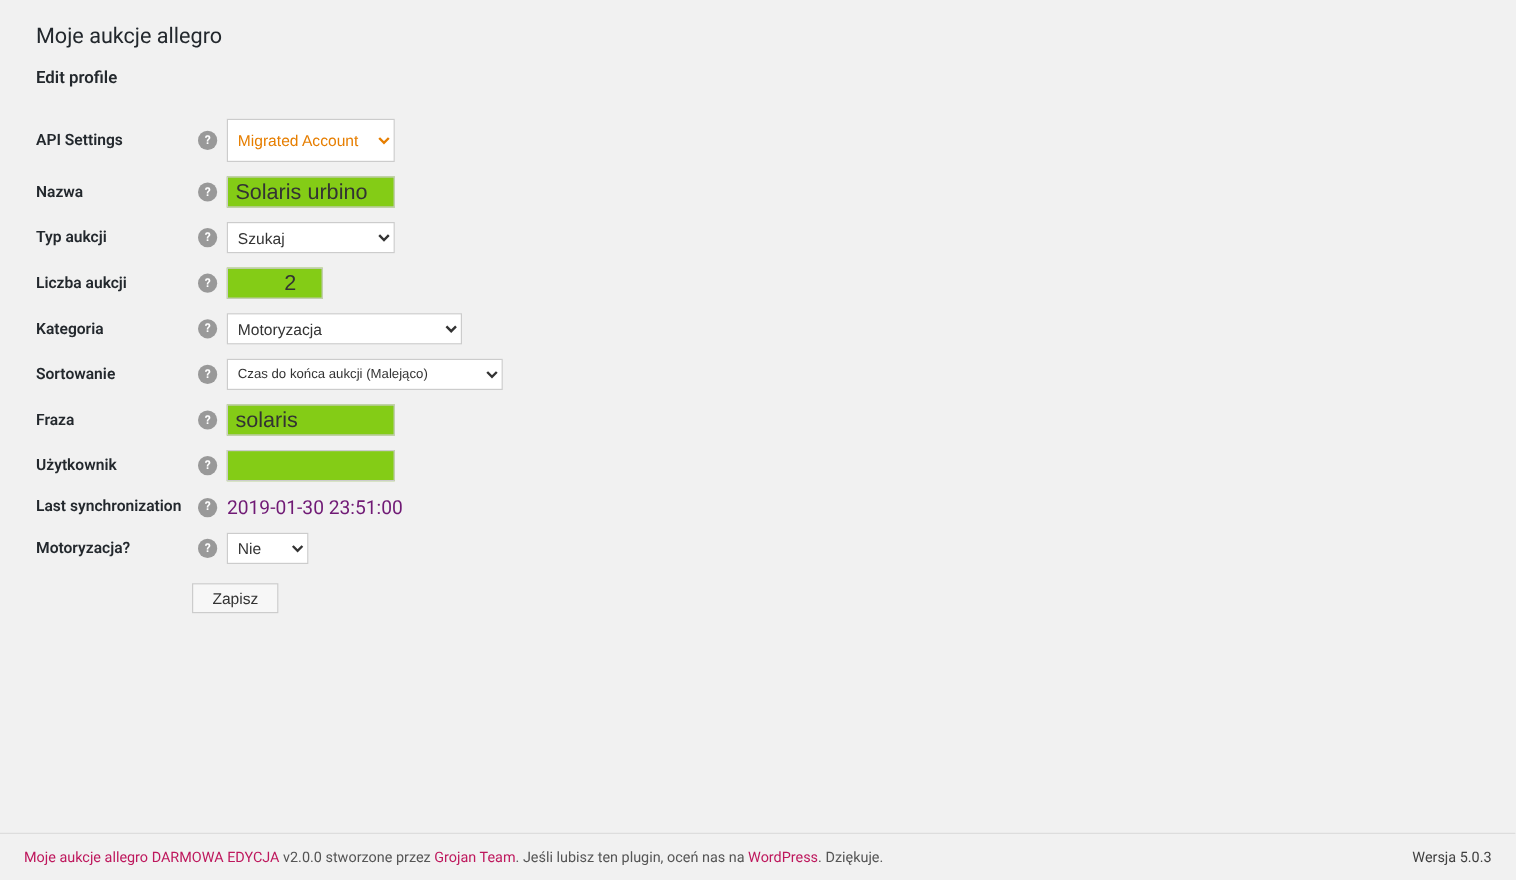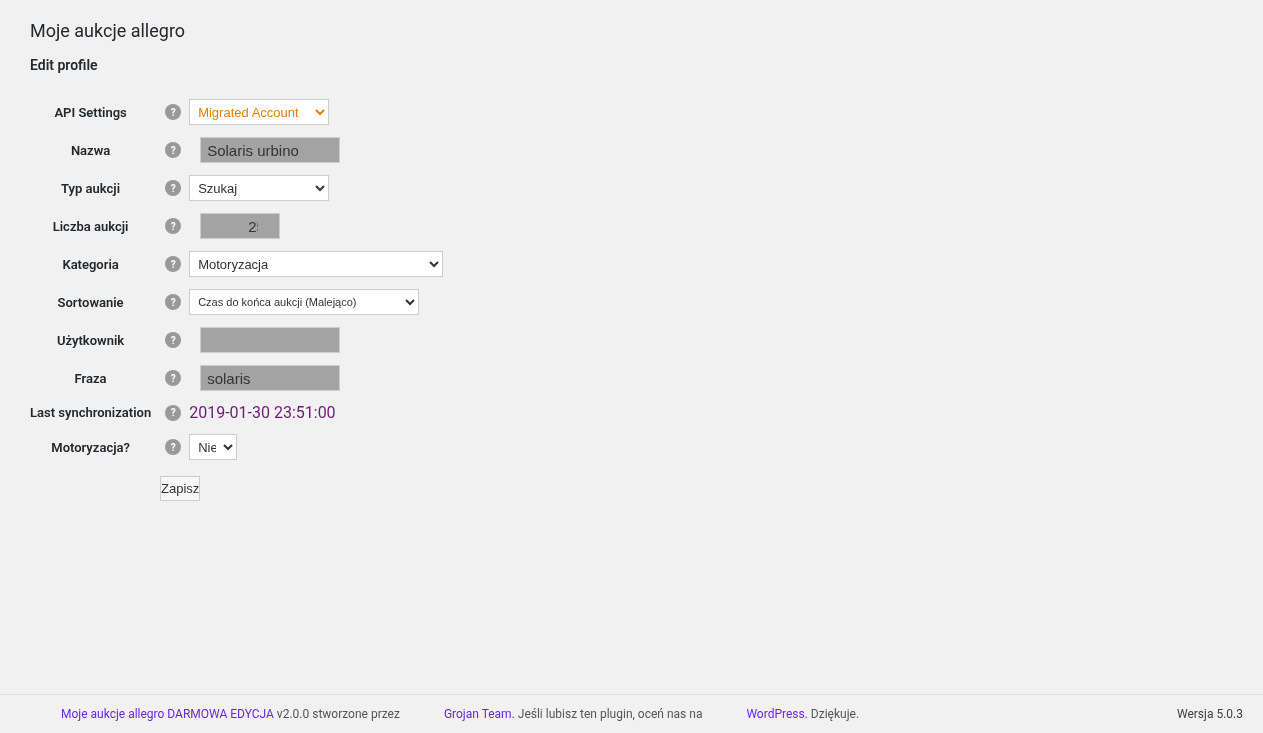--- a/index.html
+++ b/index.html
@@ -38,21 +38,21 @@
       width: auto;
     }
 
     .form-table tr td,
     .form-table tr th {
       padding: 6px 10px 6px 0;
       vertical-align: middle;
     }
 
     .form-table th {
-      text-align: center;
+      text-align: left;
       font-weight: 600;
       white-space: nowrap;
       padding-right: 6px;
       color: #23282d;
       font-size: 13px;
     }
 
     .help-icon {
       display: inline-flex;
       align-items: center;
@@ -72,26 +72,25 @@
 
     .field-cell {
       display: flex;
       align-items: center;
       gap: 4px;
     }
 
     input[type="text"],
     input[type="number"] {
       border: 1px solid #ccc;
-      background: #a3a3a3;
+      background: #84cc16;
       padding: 3px 6px;
-      font-size: 15px;
-      color: #333;
-      height: 26px;
-      margin-left: 11px;
+      font-size: 18px;
+      color: #333;
+      height: 26px;
     }
 
     input[type="text"].name-field {
       width: 140px;
     }
 
     input[type="text"].phrase-field {
       width: 140px;
     }
 
@@ -99,60 +98,60 @@
       width: 140px;
     }
 
     input[type="number"].count-field {
       width: 100px;
       padding-left: 47px;
     }
 
     select.api-select {
       width: 140px;
-      height: 26px;
+      height: 36px;
       border: 1px solid #ccc;
       background: #fff;
       font-size: 13px;
       color: #e67e00;
       padding: 2px 4px;
     }
 
     select.type-select {
       width: 140px;
       height: 26px;
       border: 1px solid #ccc;
       background: #fff;
       font-size: 13px;
       color: #333;
       padding: 2px 4px;
     }
 
     select.category-select {
-      width: 254px;
+      width: 196px;
       height: 26px;
       border: 1px solid #ccc;
       background: #fff;
       font-size: 13px;
       color: #333;
       padding: 2px 4px;
     }
 
     select.sort-select {
       width: 230px;
       height: 26px;
       border: 1px solid #ccc;
       background: #fff;
       font-size: 11px;
       color: #333;
       padding: 2px 4px;
     }
 
     select.woo-select {
-      width: 48px;
+      width: 68px;
       height: 26px;
       border: 1px solid #ccc;
       background: #fff;
       font-size: 13px;
       color: #333;
       padding: 2px 4px;
     }
 
     .number-wrapper {
       display: flex;
@@ -162,41 +161,40 @@
     .number-wrapper input[type="number"] {
       width: 80px;
     }
 
     .submit-btn {
       display: inline-block;
       background: #f7f7f7;
       border: 1px solid #ccc;
       color: #333;
       font-size: 13px;
-      padding: 4px 0;
+      padding: 4px 16px;
       cursor: pointer;
       margin-top: 10px;
       margin-left: 130px;
     }
 
     .footer {
       background: #f1f1f1;
       border-top: 1px solid #ddd;
       padding: 12px 20px;
       display: flex;
       justify-content: space-between;
       align-items: center;
       font-size: 12px;
       color: #555;
     }
 
     .footer a {
-      color: #6d28d9;
+      color: #be185d;
       text-decoration: none;
-      margin-left: 41px;
     }
 
     .footer-version {
       color: #404040;
       font-size: 12px;
     }
 
     .sync-value {
       font-size: 16px;
       color: #701a75;
@@ -276,35 +274,35 @@
           <div class="field-cell">
             <span class="help-icon">?</span>
             <select class="sort-select">
               <option>Czas do końca aukcji (Malejąco)</option>
             </select>
           </div>
         </td>
       </tr>
 
       <tr>
+        <th>Fraza</th>
+        <td>
+          <div class="field-cell">
+            <span class="help-icon">?</span>
+            <input type="text" class="phrase-field" value="solaris" style="">
+          </div>
+        </td>
+      </tr>
+
+      <tr>
         <th>Użytkownik</th>
         <td>
           <div class="field-cell">
             <span class="help-icon">?</span>
             <input type="text" class="user-field" style="">
-          </div>
-        </td>
-      </tr>
-
-      <tr>
-        <th>Fraza</th>
-        <td>
-          <div class="field-cell">
-            <span class="help-icon">?</span>
-            <input type="text" class="phrase-field" value="solaris" style="">
           </div>
         </td>
       </tr>
 
       <tr>
         <th>
           <span>Last synchronization</span>
         </th>
         <td>
           <div class="field-cell">

